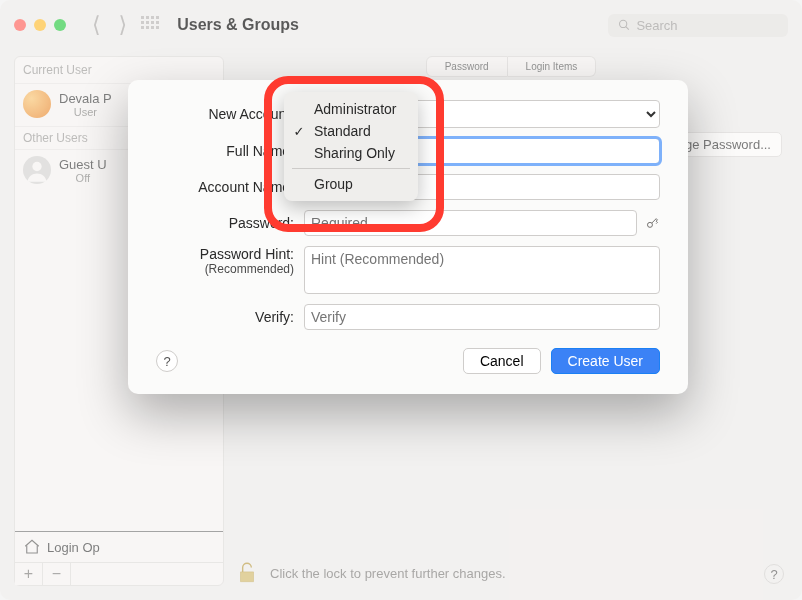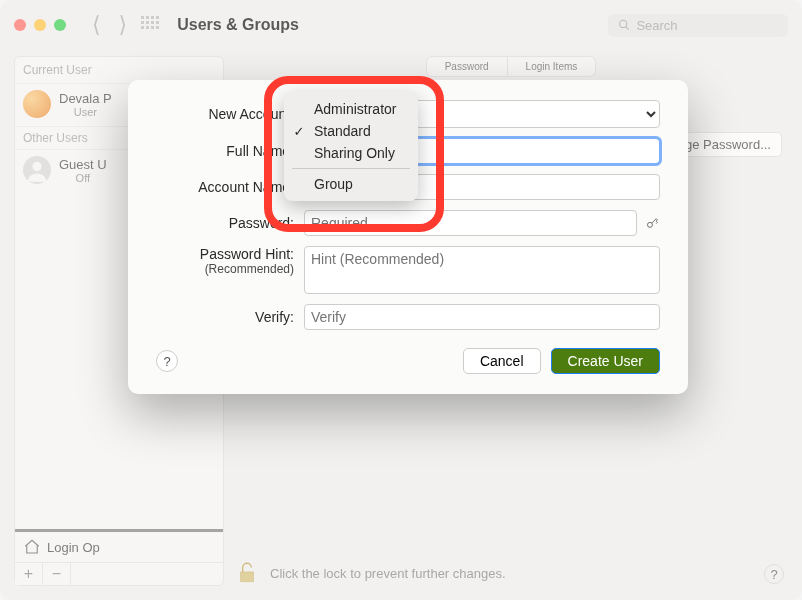--- a/index.html
+++ b/index.html
@@ -28,21 +28,21 @@
     .sb-head { padding: 6px 8px; color: #9a9896; font-size: 12px; font-weight: 500; border-bottom: 1px solid #e6e4e2; }
     .sb-item { display: flex; align-items: center; gap: 8px; padding: 6px 8px; }
     .avatar { width: 28px; height: 28px; border-radius: 50%; background: radial-gradient(circle at 30% 30%, #f8c471, #e67e22); }
     .avatar.guest { background: #d3d1cf; }
     .avatar.guest svg { width: 100%; height: 100%; fill: #f4f2f0; }
     .sb-txt { display: flex; flex-direction: column; text-align: center; }
     .sb-name { font-size: 13px; color: #3a3a3a; white-space: nowrap; overflow: hidden; }
     .sb-role { font-size: 11px; color: #858482; }
     .sb-head2 { padding: 4px 8px; color: #9a9896; font-size: 12px; font-weight: 500; border-top: 1px solid #e6e4e2; border-bottom: 1px solid #e6e4e2; margin-top: 2px; }
     .sb-spacer { flex: 1; }
-    .sb-footer { border-top: 3px solid #737373; }
+    .sb-footer { border-top: 1px solid #737373; }
     .login-opt { display: flex; align-items: center; gap: 6px; padding: 6px 8px; font-size: 13px; color: #3a3a3a; border-bottom: 1px solid #dcdad8; }
     .house { width: 18px; height: 18px; }
     .pm { display: flex; }
     .pm button { width: 28px; height: 22px; background: #f4f2f0; border: none; border-right: 1px solid #dcdad8; font-size: 16px; color: #7d7b79; }
 
     .main { flex: 1; display: flex; flex-direction: column; padding: 0 0 0 10px; }
     .tabs { display: flex; justify-content: center; }
     .tab { padding: 4px 18px; background: #f4f2f0; border: 1px solid #dad8d6; font-size: 10px; color: #5a5a5a; }
     .tab:first-child { border-radius: 6px 0 0 6px; }
     .tab:last-child { border-radius: 0 6px 6px 0; border-left: none; }
@@ -59,21 +59,21 @@
     .lbl.small { font-size: 12px; color: #4a4a4a; }
     .lbl-stack { display: flex; flex-direction: column; width: 148px; text-align: right; padding-right: 10px; }
     .ctl { flex: 1; display: flex; align-items: center; gap: 8px; }
     .ctl input, .ctl textarea, .ctl select { width: 100%; font-size: 14px; padding: 4px 6px; border: 1px solid #cfcdcb; border-radius: 4px; background: #fff; color:#333; }
     .ctl textarea { height: 48px; resize: none; }
     .hint { font-size: 12px; color: #555; margin-left: 158px; margin-top: -6px; margin-bottom: 10px; }
     .key-icon { width: 16px; height: 16px; stroke:#6a6866; fill:none; }
     .act-row { display: flex; justify-content: flex-end; align-items: center; gap: 10px; margin-top: 18px; }
     .help { width: 22px; height: 22px; border: 1px solid #cfcdcb; border-radius: 50%; display: flex; align-items: center; justify-content: center; font-size: 13px; color: #555; margin-right: auto; background:#fff;}
     .btn { padding: 4px 16px; border-radius: 5px; font-size: 14px; border: 1px solid #cfcdcb; background: #fff; }
-    .btn.primary { background: #4d7c0f; border-color: #1b80f4; color: #fff; }
+    .btn.primary { background: #3b82f6; border-color: #1b80f4; color: #fff; }
 
     
     .popover { position: absolute; left: 284px; top: 92px; width: 134px; background: #efeeec; border-radius: 8px; box-shadow: 0 6px 20px rgba(0,0,0,0.25); padding: 6px 0; z-index: 30; }
     .pop-item { display: flex; align-items: center; gap: 8px; padding: 3px 10px 3px 8px; font-size: 14px; color: #2a2a2a; }
     .pop-check { width: 14px; display: inline-block; text-align: center; font-size: 13px; }
     .pop-sep { height: 1px; background: #cdcbc9; margin: 4px 8px; }
 
     
     .highlight { position: absolute; left: 264px; top: 76px; width: 180px; height: 156px; border: 8px solid #ff3b30; border-radius: 24px; z-index: 40; pointer-events: none; }
 

